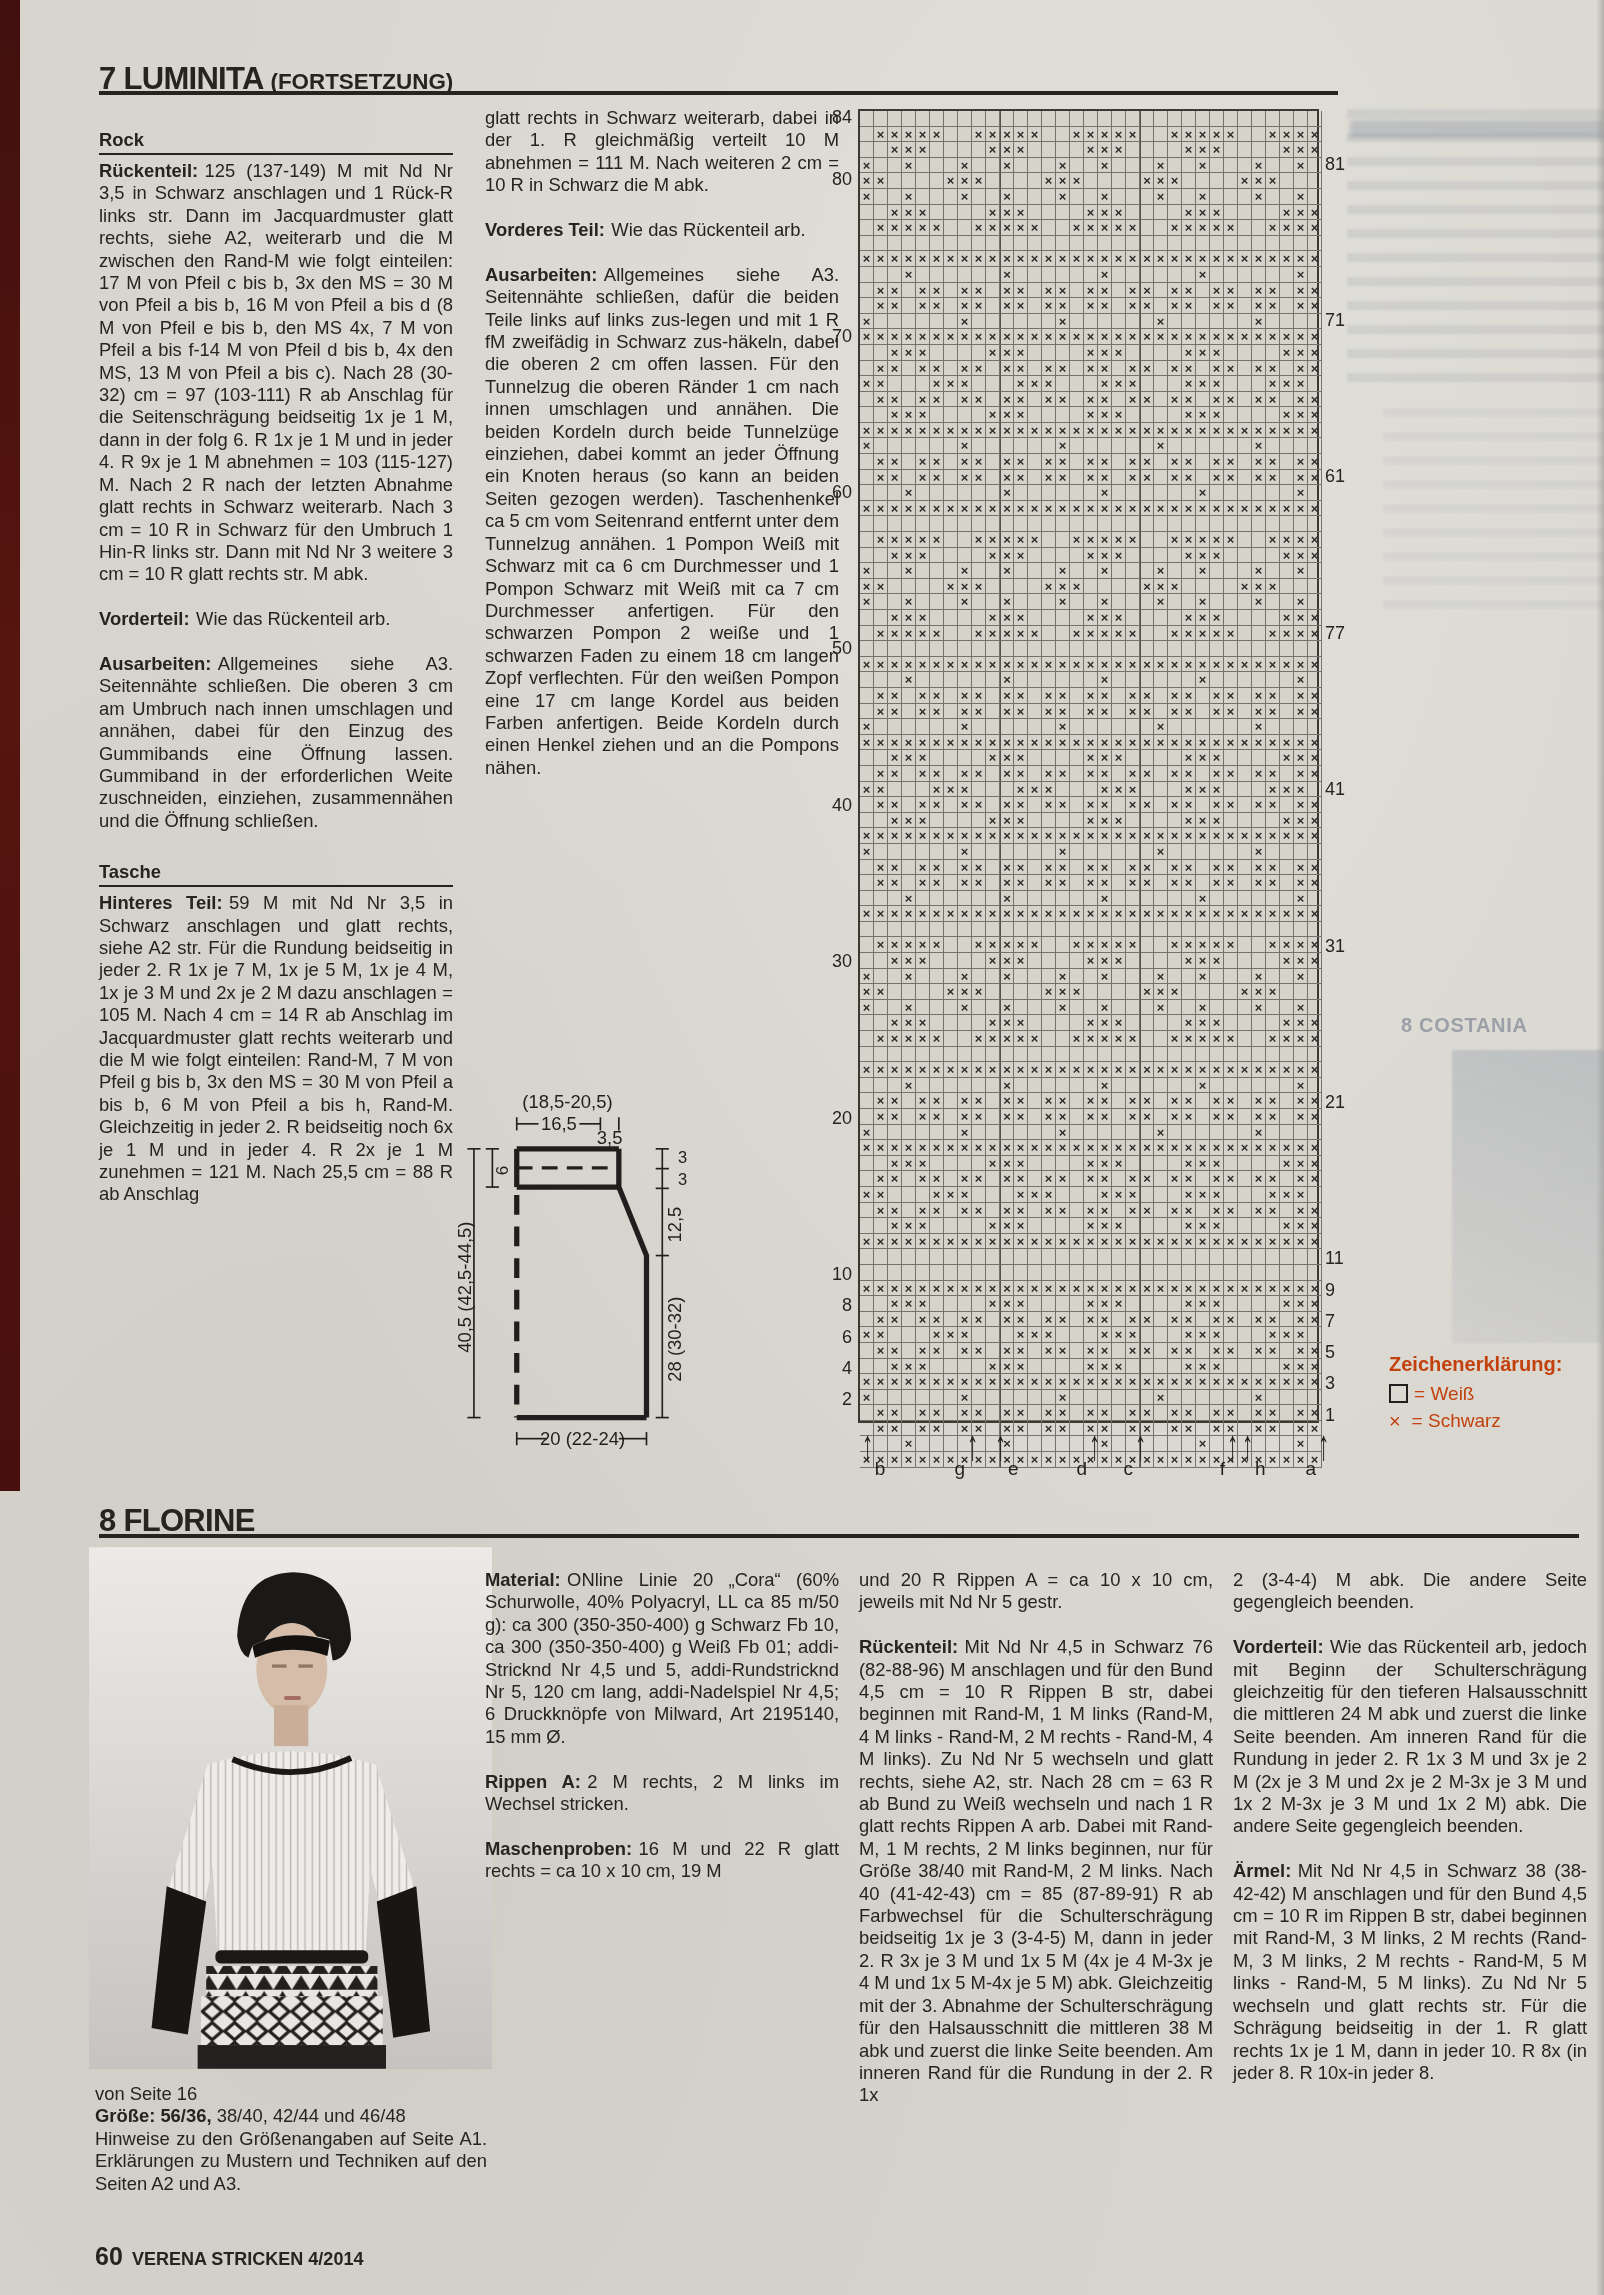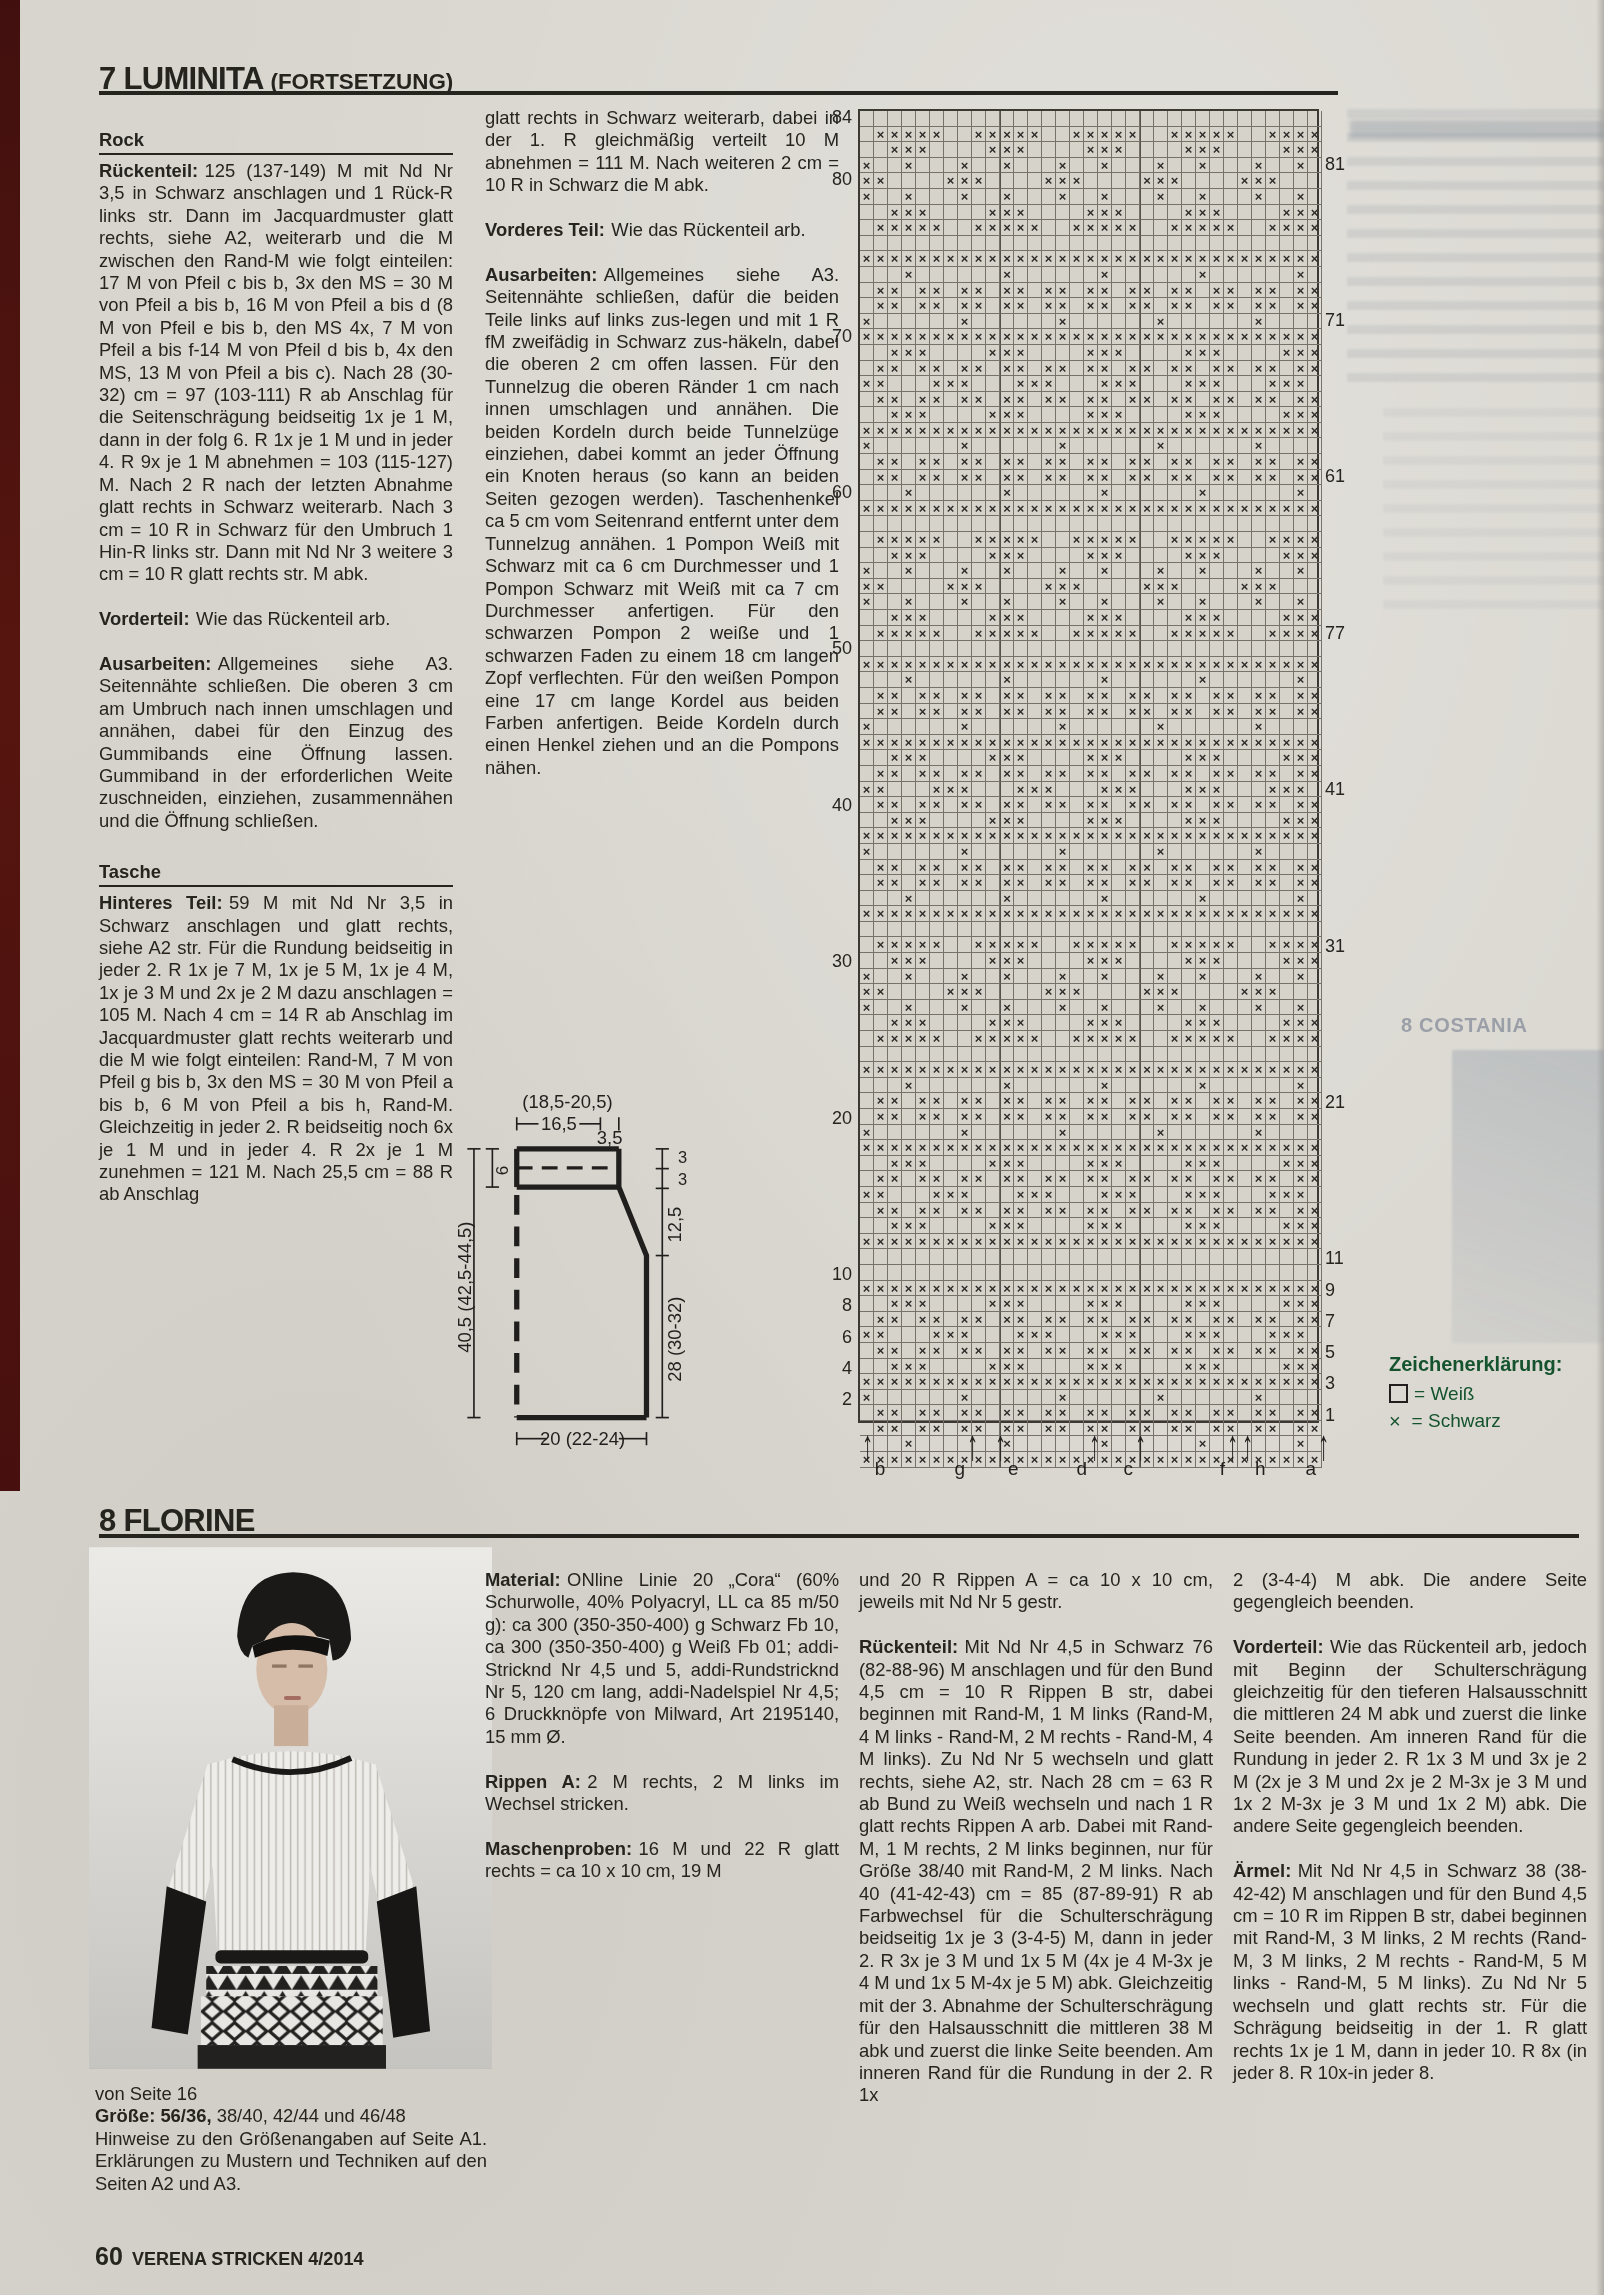--- a/index.html
+++ b/index.html
@@ -25,21 +25,21 @@
   .ccell{flex:0 0 14px;box-sizing:border-box;border-right:0.7px solid #76726a;border-bottom:0.7px solid #76726a;
      font-size:13px;line-height:15px;text-align:center;color:#2e2c29;font-weight:bold;overflow:hidden;}
   .ccell.thick{border-left:1.3px solid #55524b;}
   .chart-label{position:absolute;font-size:18px;color:#26241f;width:40px;}
   .chart-label.l{text-align:right;}
   .arrow{position:absolute;top:0;width:17px;text-align:center;}
   .arrow .arr{display:block;font-size:28px;line-height:26px;transform:scaleY(1.55) scaleX(.8);transform-origin:top center;color:#211f1d;}
   .arrow .letter{position:absolute;top:32px;font-size:19px;color:#211f1d;}
   .letter.left{right:16px;} .letter.right{left:16px;}
   
-  #legend{position:absolute;left:1389px;top:1353px;font-size:19px;color:#14532d;}
+  #legend{position:absolute;left:1389px;top:1353px;font-size:19px;color:#c2410c;}
   #legend .lt{font-weight:bold;font-size:20px;margin-bottom:6.6px;}
   #legend .li{margin-bottom:5.3px;display:flex;align-items:center;}
   #legend .box{display:inline-block;width:14.5px;height:14.5px;border:2px solid #211f1d;margin-right:6.6px;background:transparent;}
   #legend .sym{display:inline-block;width:16px;margin-right:6.6px;font-size:20px;}
   
   #photo{position:absolute;left:89px;top:1547px;width:403px;height:522px;background:linear-gradient(180deg,#e9e7e3 0%,#dcdad6 55%,#c7c5c1 100%);box-shadow:inset 0 0 26px rgba(90,85,80,.25);}
   
   .caption{font-size:18.4px;line-height:22.4px;color:#26241f;}
   #footer{font-weight:bold;color:#26241f;}
   #footer .num{font-size:25px;margin-right:9.2px;}

